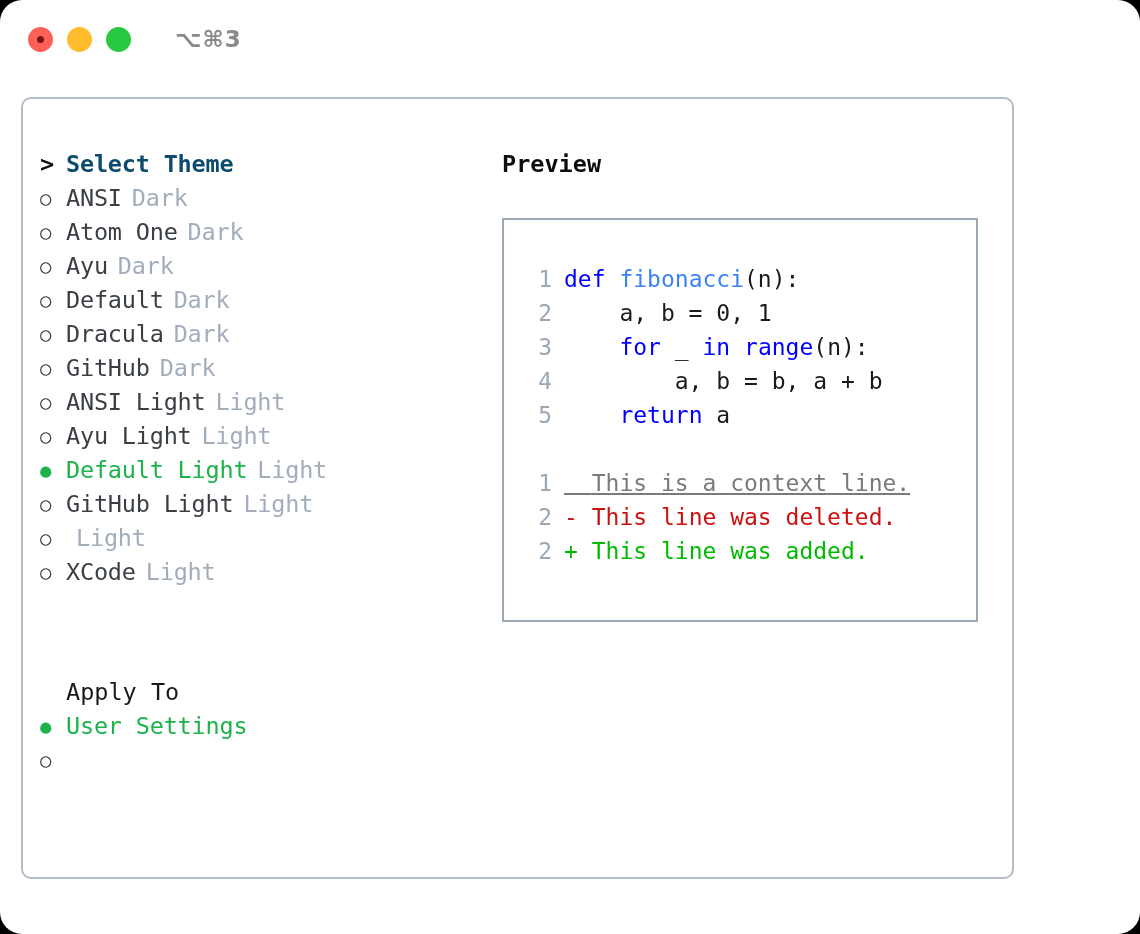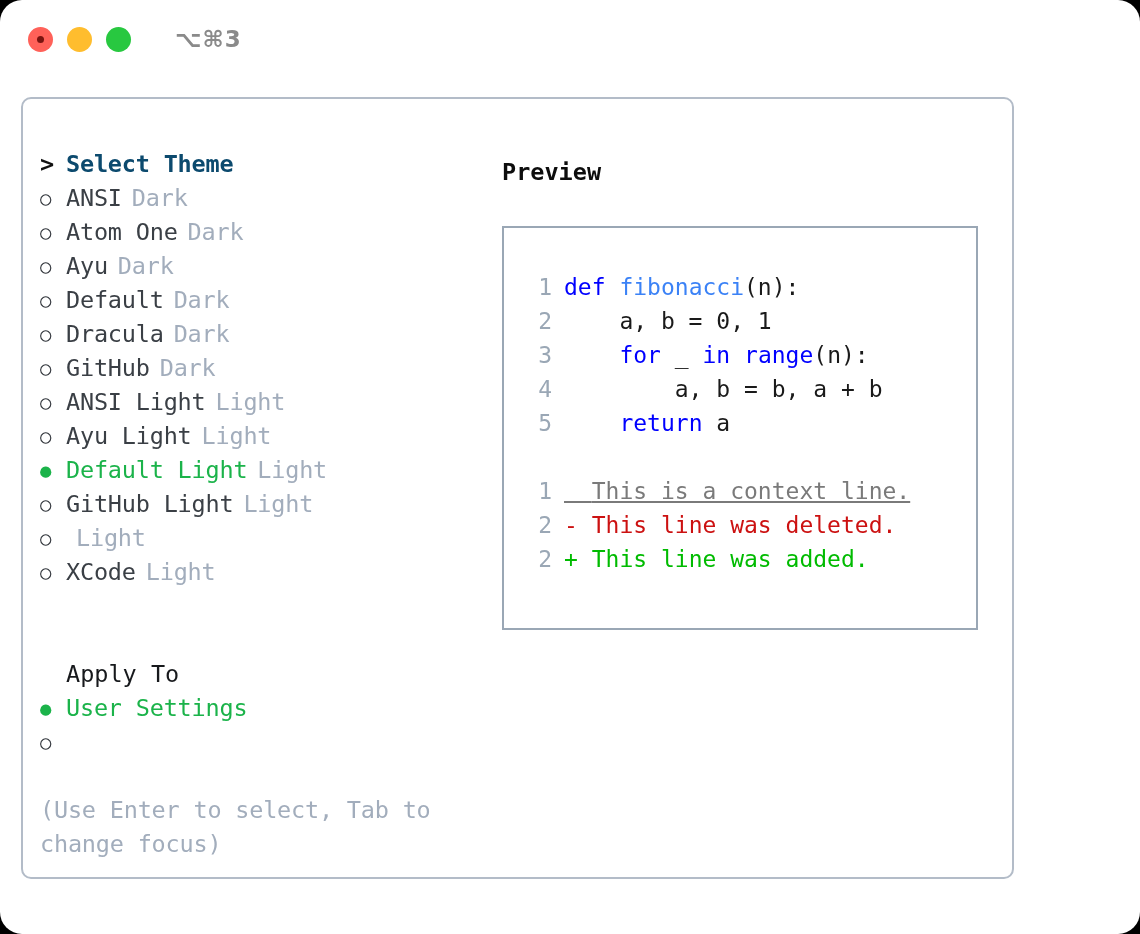--- a/index.html
+++ b/index.html
@@ -123,21 +123,21 @@
   .label.selected {
     color: #1bb34a;
   }
   .badge {
     color: #a2adbc;
     margin-left: 10px;
     letter-spacing: -0.2px;
   }
   .spacer-row { height: 34px; }
 
-  #apply-section { margin-top: 34px; }
+  #apply-section { margin-top: 52px; }
   .section-title {
     height: 34px;
     line-height: 34px;
     font-size: 23.5px;
     color: #17191c;
     padding-left: 26px;
   }
   #hint-text {
     margin-top: 34px;
     font-size: 23.5px;
@@ -152,21 +152,20 @@
     position: absolute;
     left: 479px;
     top: 48px;
     width: 500px;
   }
   #preview-title {
     font-size: 23.5px;
     line-height: 34px;
     font-weight: bold;
     color: #0d0d0d;
-    margin-top: 8px;
   }
   #code-panel {
     margin-top: 37px;
     width: 476px;
     height: 404px;
     border: 2px solid #9aa7b5;
     box-sizing: border-box;
     background: #ffffff;
     padding: 42px 0 0 18px;
   }
@@ -283,21 +282,20 @@
             <div class="row">
               <span class="marker dot-selected">●</span>
               <span class="label selected">User Settings</span>
             </div>
             <div class="row">
               <span class="marker dot-empty">○</span>
             </div>
           </div>
       </div>
 
-      <div id="hint-text">(Use Enter to select, Tab to change focus)</div>
     </div>
 
     <div id="preview-column">
       <div id="preview-title">Preview</div>
 
       <div id="code-panel">
         <div id="code-lines">
             <div class="code-line"><span class="gutter">1</span><span class="code-body"><span class="tok-kw">def </span><span class="tok-fn">fibonacci</span><span class="tok-pl">(n):</span></span></div>
             <div class="code-line"><span class="gutter">2</span><span class="code-body"><span class="tok-pl">    a, b = 0, 1</span></span></div>
             <div class="code-line"><span class="gutter">3</span><span class="code-body"><span class="tok-pl">    </span><span class="tok-kw">for </span><span class="tok-pl">_ </span><span class="tok-kw">in </span><span class="tok-kw">range</span><span class="tok-pl">(n):</span></span></div>

